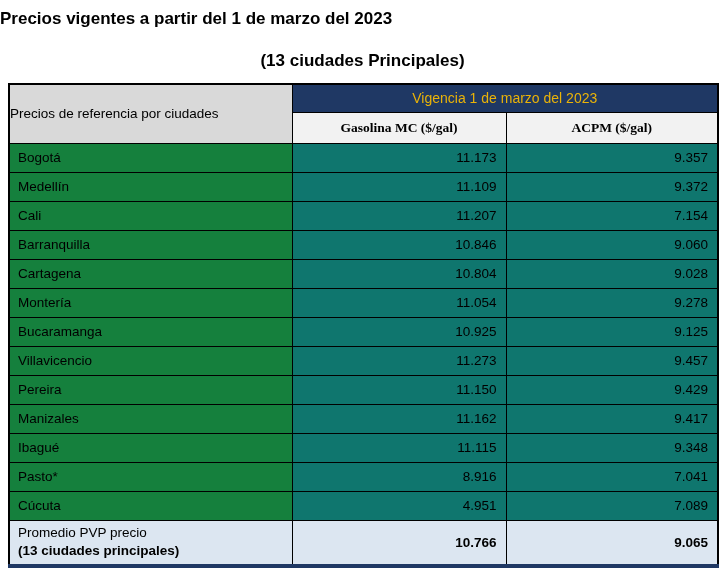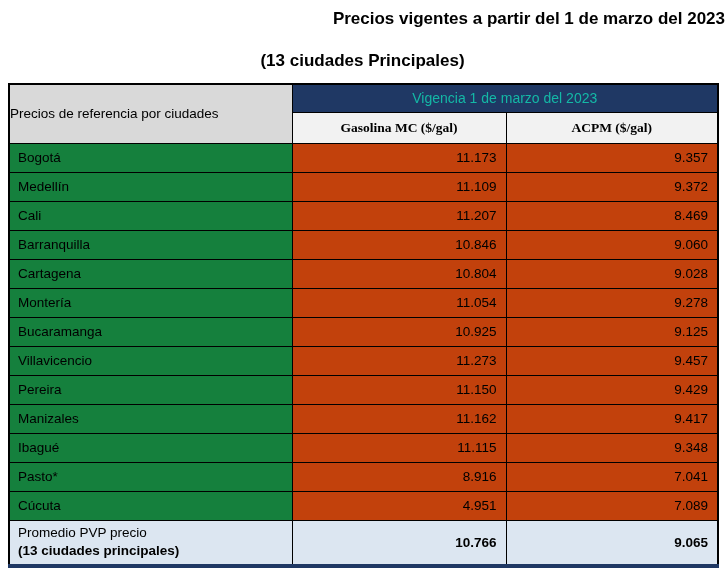--- a/index.html
+++ b/index.html
@@ -16,21 +16,21 @@
     font-family: "Liberation Sans", sans-serif;
     color: #000000;
   }
   .page {
     width: 725px;
     height: 568px;
     background: #ffffff;
     overflow: hidden;
   }
   .title {
-    text-align: right;
+    text-align: left;
     font-size: 17px;
     font-weight: bold;
     padding-top: 9px;
   }
   .subtitle {
     text-align: center;
     font-size: 17px;
     font-weight: bold;
     margin-top: 22px;
   }
@@ -51,21 +51,21 @@
   col.c2 { width: 214px; }
   col.c3 { width: 212px; }
   th.corner {
     background: var(--header-gray);
     font-weight: normal;
     text-align: left;
     vertical-align: middle;
   }
   th.group {
     background: var(--header-navy);
-    color: #14b8a6;
+    color: #eab308;
     font-weight: normal;
     font-size: 14px;
     text-align: center;
     height: 28px;
   }
   th.colhead {
     background: var(--subheader-gray);
     font-weight: bold;
     text-align: center;
     height: 31px;
@@ -73,21 +73,21 @@
   }
   td.city {
     text-align: left;
     padding-left: 8px;
     height: 29px;
     background: #15803d;
   }
   td.num {
     text-align: right;
     padding-right: 9px;
-    background: #c2410c;
+    background: #0f766e;
   }
   tr.footer-row td {
     background: var(--footer-blue);
     height: 46px;
   }
   td.footer-label {
     text-align: left;
     padding-left: 8px;
     line-height: 1.35;
     margin-left: 48px;
@@ -124,21 +124,21 @@
         <td class="num">9.357</td>
       </tr>
       <tr>
         <td class="city">Medellín</td>
         <td class="num">11.109</td>
         <td class="num">9.372</td>
       </tr>
       <tr>
         <td class="city">Cali</td>
         <td class="num">11.207</td>
-        <td class="num">8.469</td>
+        <td class="num">7.154</td>
       </tr>
       <tr>
         <td class="city">Barranquilla</td>
         <td class="num">10.846</td>
         <td class="num">9.060</td>
       </tr>
       <tr>
         <td class="city">Cartagena</td>
         <td class="num">10.804</td>
         <td class="num">9.028</td>

